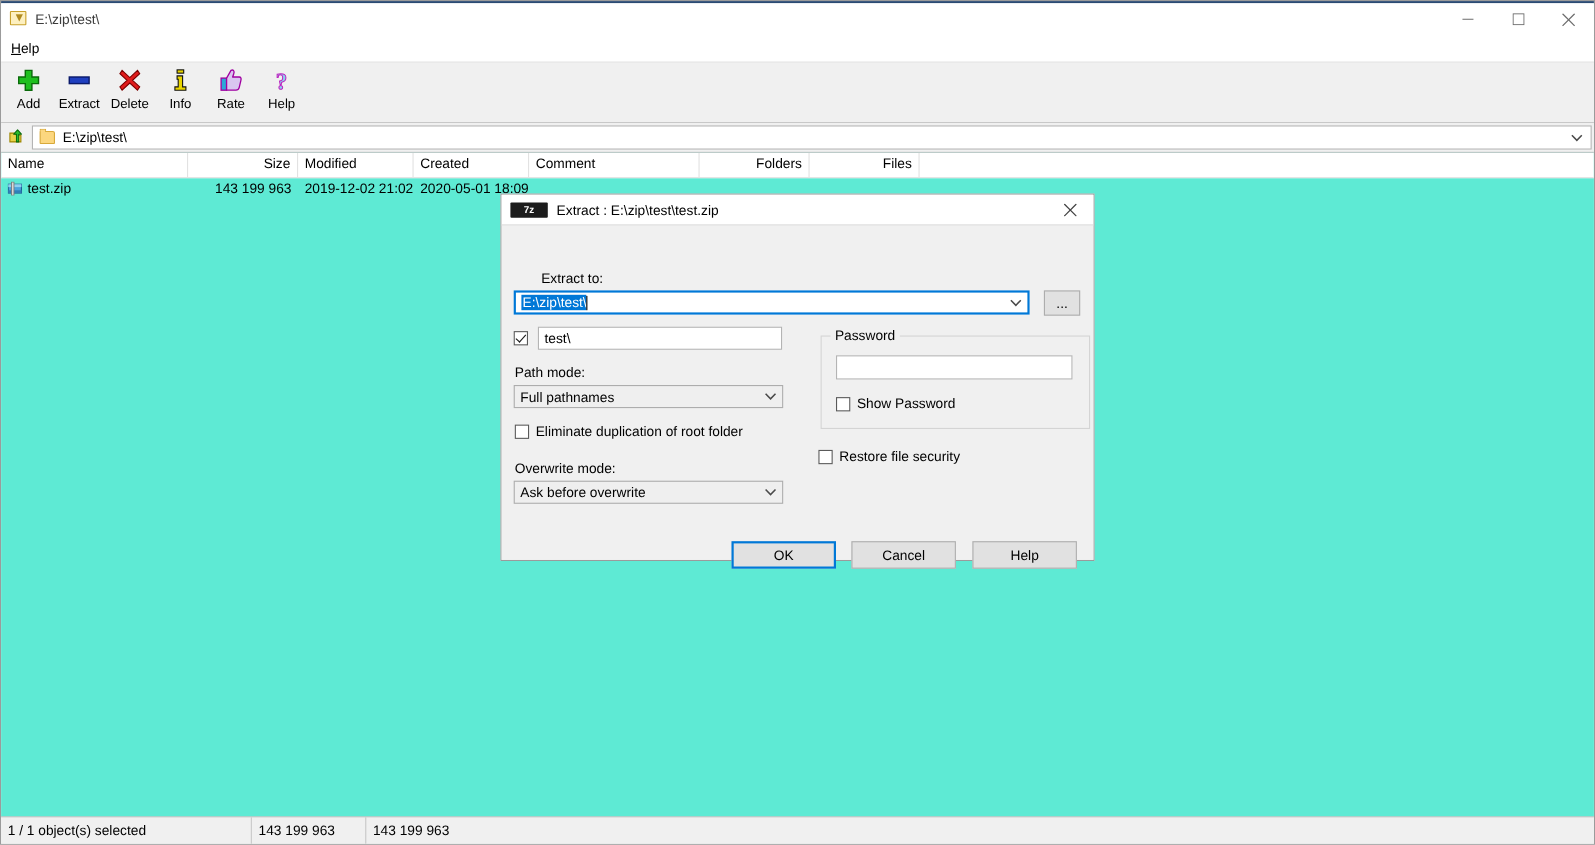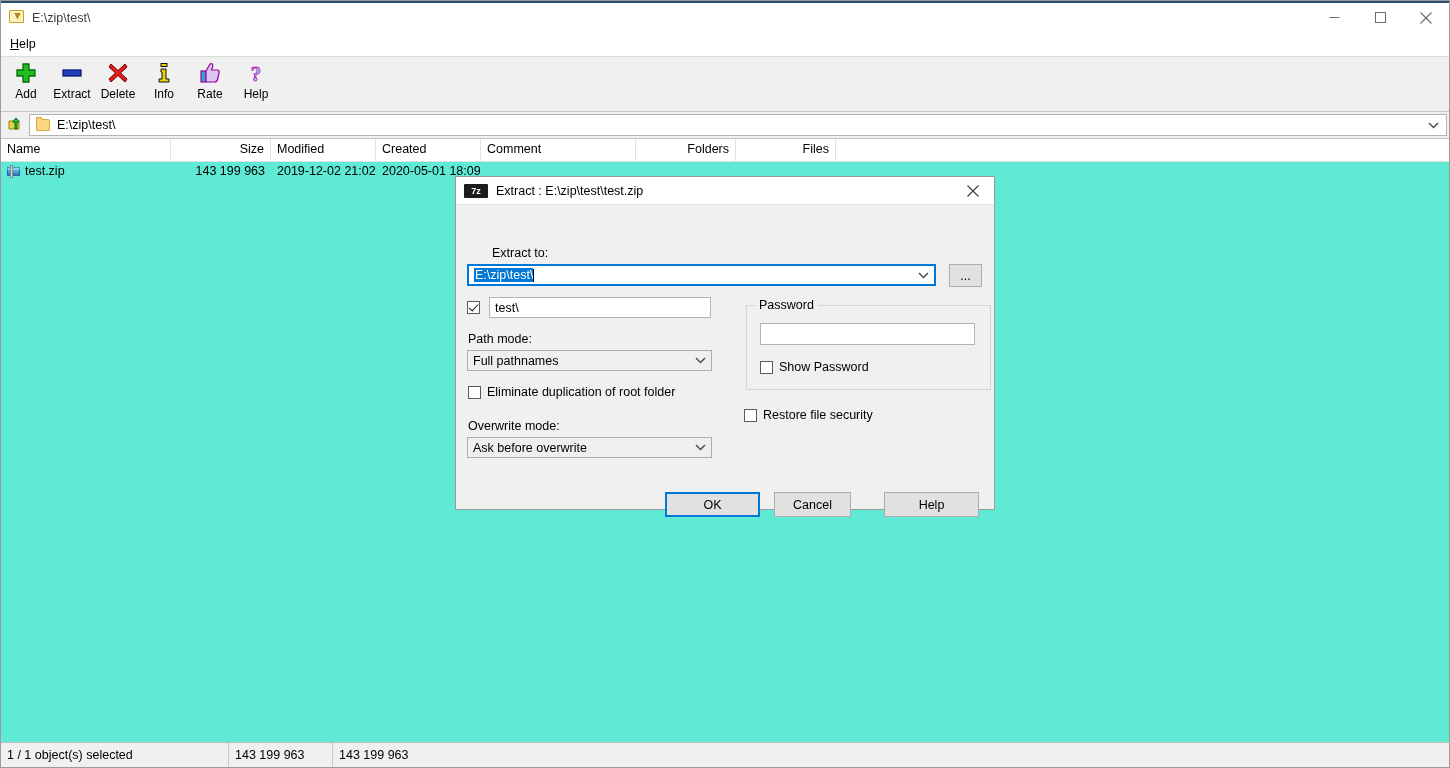--- a/index.html
+++ b/index.html
@@ -269,21 +269,21 @@
   }
   #dlg-title {
     height: 27px;
     background: #ffffff;
     display: flex;
     align-items: center;
     flex: 0 0 auto;
     position: relative;
   }
   .sevenzip-ico {
-    width: 24px; height: 14px;
+    width: 34px; height: 14px;
     background: #1c1c1c;
     margin-left: 8px;
     margin-right: 8px;
     color: #ffffff;
     font-size: 9px;
     font-weight: bold;
     line-height: 14px;
     text-align: center;
     font-family: "Liberation Sans", sans-serif;
     border-radius: 1px;
@@ -633,17 +633,17 @@
         <span>Show Password</span>
       </div>
     </div>
 
     <div class="chk-wrap" style="left:288px; top:203px;">
       <span class="chk"></span>
       <span>Restore file security</span>
     </div>
 
     <div class="btn default" style="left:209px; top:287px; width:95px; height:25px;">OK</div>
-    <div class="btn" style="left:318px; top:287px; width:77px; height:25px;text-align:center;">Cancel</div>
+    <div class="btn" style="left:318px; top:287px; width:95px; height:25px;text-align:center;">Cancel</div>
     <div class="btn" style="left:428px; top:287px; width:95px; height:25px;">Help</div>
 
   </div>
 </div>
 
 </body></html>

